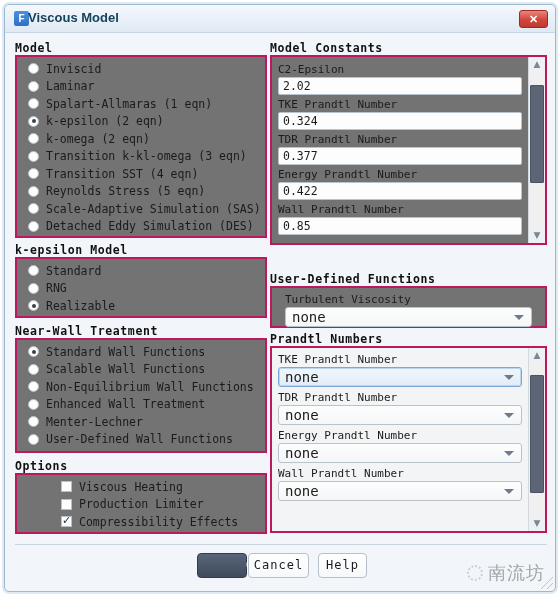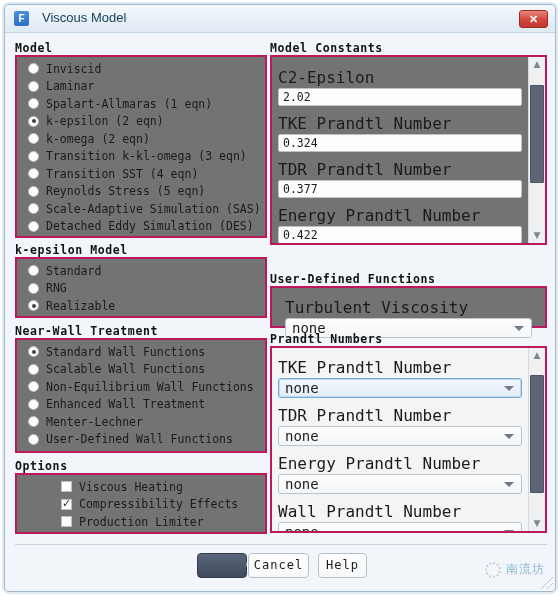--- a/index.html
+++ b/index.html
@@ -31,23 +31,23 @@
     position: absolute; left: 9px; top: 6px;
     width: 15px; height: 15px;
     background: linear-gradient(#4a8fe0, #2f6fc4);
     border-radius: 2px;
     color: #fff;
     font-family: "Liberation Sans", sans-serif;
     font-size: 10px; font-weight: bold;
     line-height: 15px; text-align: center;
   }
   #title-text {
-    position: absolute; left: 37px; top: 5px;
+    position: absolute; left: 23px; top: 5px;
     font-family: "Liberation Sans", sans-serif;
-    font-size: 13px; color: #16425b;
+    font-size: 13px; color: #16425b; font-weight: bold;
   }
   #close-btn {
     position: absolute; right: 7px; top: 5px;
     width: 29px; height: 18px;
     background: linear-gradient(#e8857c, #d3453b 55%, #c03a30);
     border: 1px solid #9e2b22;
     border-radius: 3px;
     color: #fff; font-size: 11px; font-weight: bold;
     font-family: "Liberation Sans", sans-serif;
     text-align: center; line-height: 17px;
@@ -117,22 +117,22 @@
     position: absolute; left: 265px; top: 50px;
     width: 277px; height: 190px;
     overflow: hidden;
   }
   #constants-scroll {
     position: absolute; left: 0; top: 0; right: 17px; bottom: 0;
     padding: 3px 6px 0 6px;
   }
   .fld-label {
     font-family: "DejaVu Sans Mono", monospace;
-    font-size: 16px; color: #1b1b1b;
-    margin: 8px 0 1px 0; white-space: nowrap;
+    font-size: 11px; color: #1b1b1b;
+    margin: 3px 0 1px 0; white-space: nowrap;
   }
   .fld-input {
     height: 18px; width: 100%;
     background: #fdfdfd;
     border: 1px solid #b9c3cc;
     border-radius: 2px;
     font-family: "DejaVu Sans Mono", monospace;
     font-size: 11.5px; color: #1b1b1b;
     padding: 0 4px; line-height: 16px;
     margin-bottom: 3px;
@@ -240,21 +240,21 @@
     display: flex; align-items: center;
     opacity: .45;
   }
   #wm-logo {
     width: 16px; height: 16px; margin-right: 5px;
     border: 2px dotted #8fa4b8;
     border-radius: 50%;
   }
   #wm-text {
     font-family: "DejaVu Sans", sans-serif;
-    font-size: 12px; color: #0369a1; letter-spacing: 1px;
+    font-size: 18px; color: #404040; letter-spacing: 1px;
   }
   #resize-grip {
     position: absolute; right: 2px; bottom: 2px;
     width: 12px; height: 12px;
     background:
       linear-gradient(135deg, transparent 46%, #b9c6d2 46%, #b9c6d2 54%, transparent 54%),
       linear-gradient(135deg, transparent 71%, #b9c6d2 71%, #b9c6d2 79%, transparent 79%);
   }
 </style>
 </head>
@@ -363,26 +363,26 @@
   </div>
 
   <div class="grp-title" id="lbl-options">Options</div>
   <div class="panel" id="pan-options">
     <div class="panel-inner" id="options-list">
         <div class="opt-row">
           <div class="check"></div>
           <div class="opt-label">Viscous Heating</div>
         </div>
         <div class="opt-row">
+          <div class="check"></div>
+          <div class="opt-label">Production Limiter</div>
+        </div>
+        <div class="opt-row">
           <div class="check on"></div>
           <div class="opt-label">Compressibility Effects</div>
-        </div>
-        <div class="opt-row">
-          <div class="check"></div>
-          <div class="opt-label">Production Limiter</div>
         </div>
       </div>
   </div>
 
   <div class="grp-title" id="lbl-constants">Model Constants</div>
   <div class="panel" id="pan-constants">
     <div id="constants-scroll">
         <div class="fld-label">C2-Epsilon</div>
         <div class="fld-input">2.02</div>
         <div class="fld-label">TKE Prandtl Number</div>

